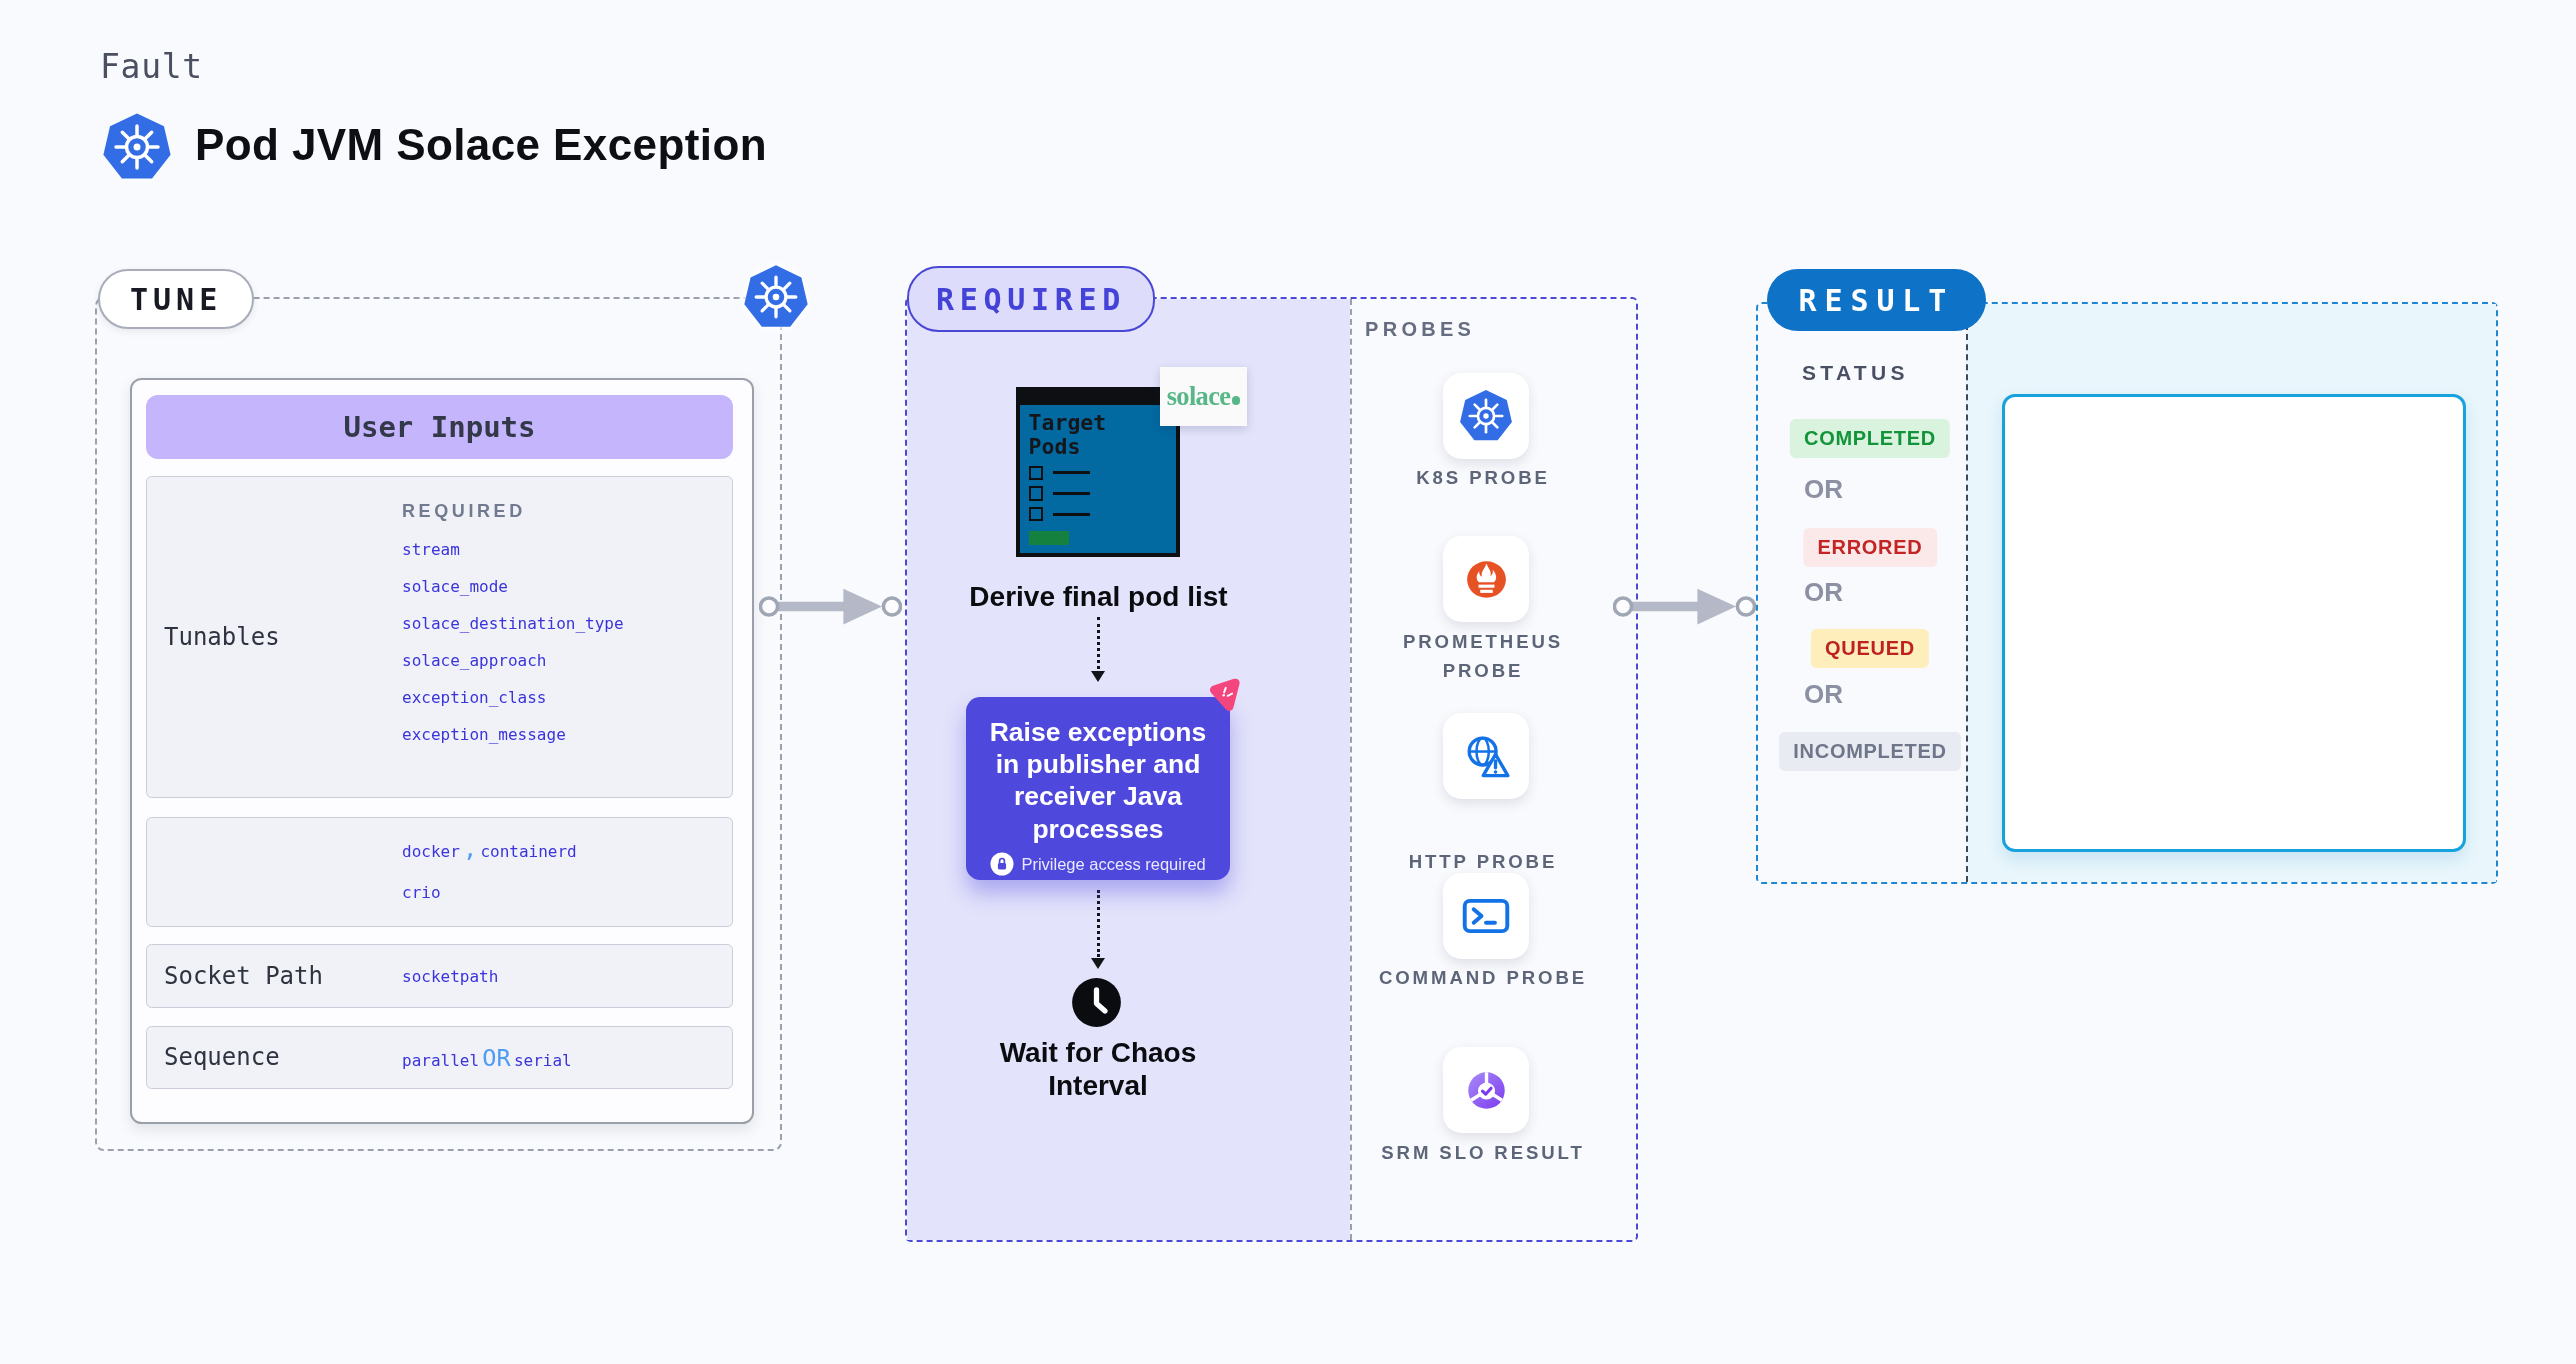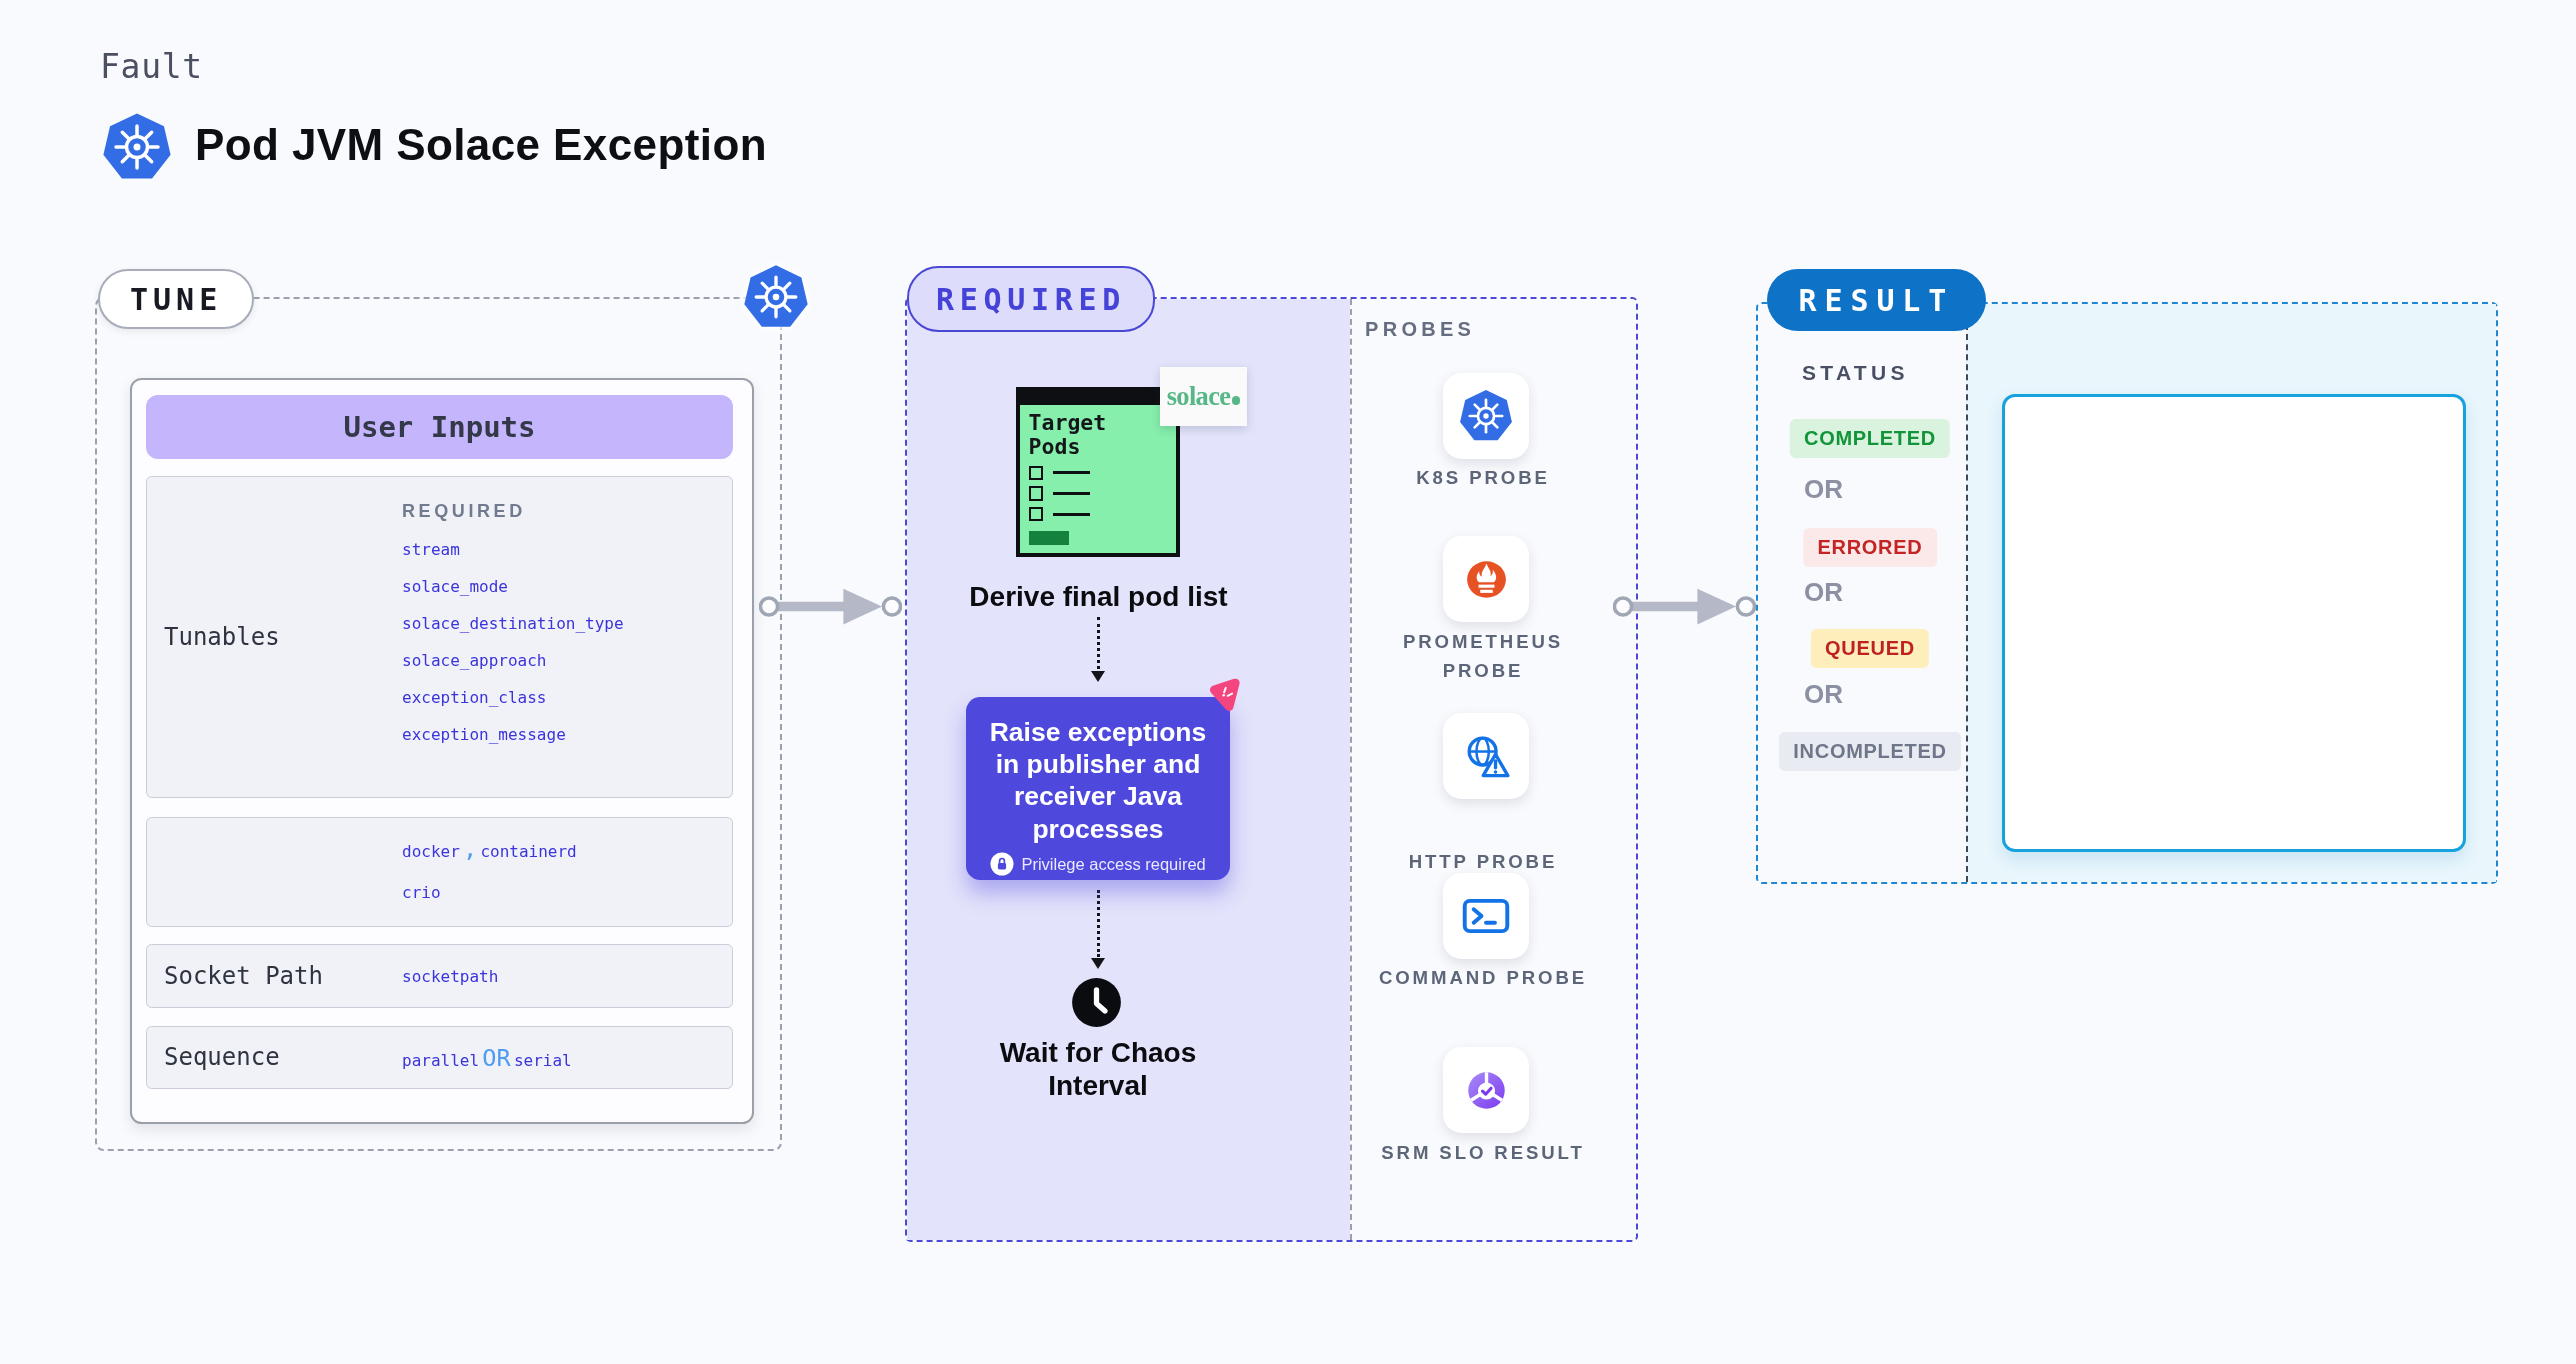--- a/index.html
+++ b/index.html
@@ -49,21 +49,21 @@
   .row2{top:817px;height:110px;}
   .row3{top:944px;height:64px;}
   .row4{top:1026px;height:63px;}
   .row-flex{display:flex;align-items:center;height:100%;padding-left:17px;box-sizing:border-box;}
   .vcol{position:absolute;left:255px;top:24px;display:flex;flex-direction:column;gap:18px;}
 
   
   .conn{width:143px;height:43px;z-index:7;}
 
   
-  .clipboard{left:1016px;top:387px;width:164px;height:170px;background:#86efac;border:4.3px solid #0e0f13;
+  .clipboard{left:1016px;top:387px;width:164px;height:170px;background:#0369a1;border:4.3px solid #0e0f13;
      box-sizing:border-box;z-index:2;}
   .clip-bar{width:100%;height:14.3px;background:#0e0f13;}
   .clip-body{padding:5.7px 0 0 8.6px;}
   .clip-title{font-family:"DejaVu Sans Mono",monospace;font-weight:bold;font-size:21.5px;line-height:1.12;color:#15161a;width:107px;}
   .check-row{display:flex;align-items:center;margin-top:6.4px;}
   .check-box{width:14.3px;height:14.3px;border:2.9px solid #0e0f13;box-sizing:border-box;}
   .check-line{width:37px;height:2.9px;background:#0e0f13;margin-left:10px;}
   .green-bar{width:40px;height:14.3px;background:#15813e;margin-top:9.3px;}
   .solace-card{left:1160px;top:367px;width:87px;height:59px;background:#fafafb;z-index:3;
      box-shadow:0 2.9px 8.6px rgba(30,40,70,.18);display:flex;align-items:center;justify-content:center;}

